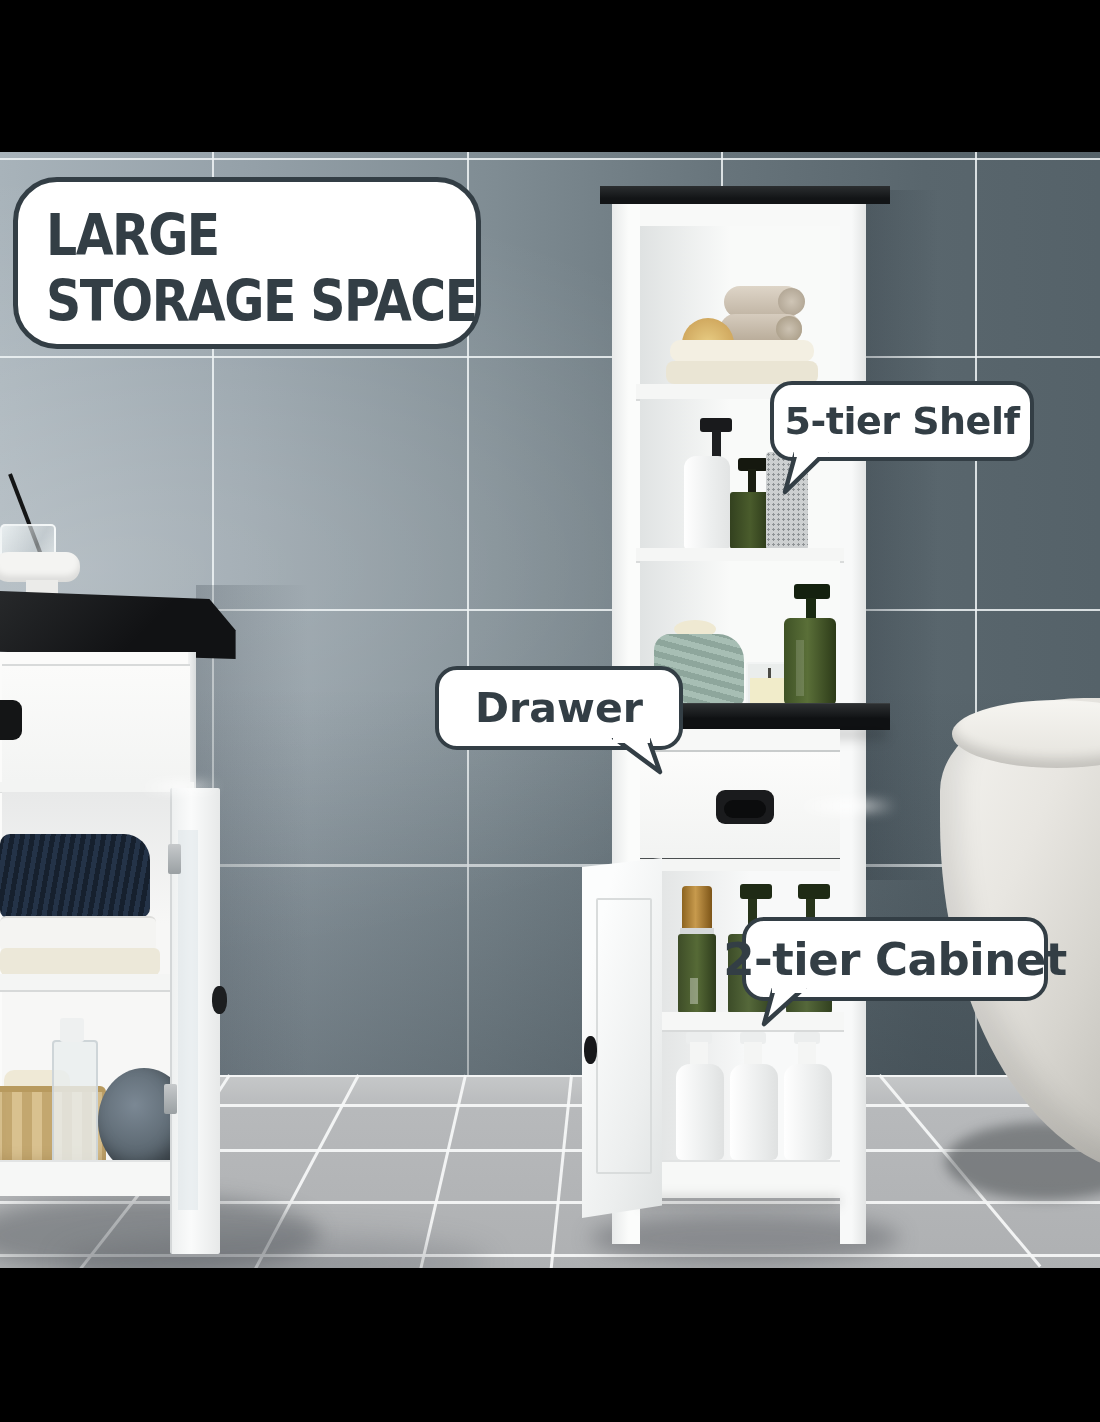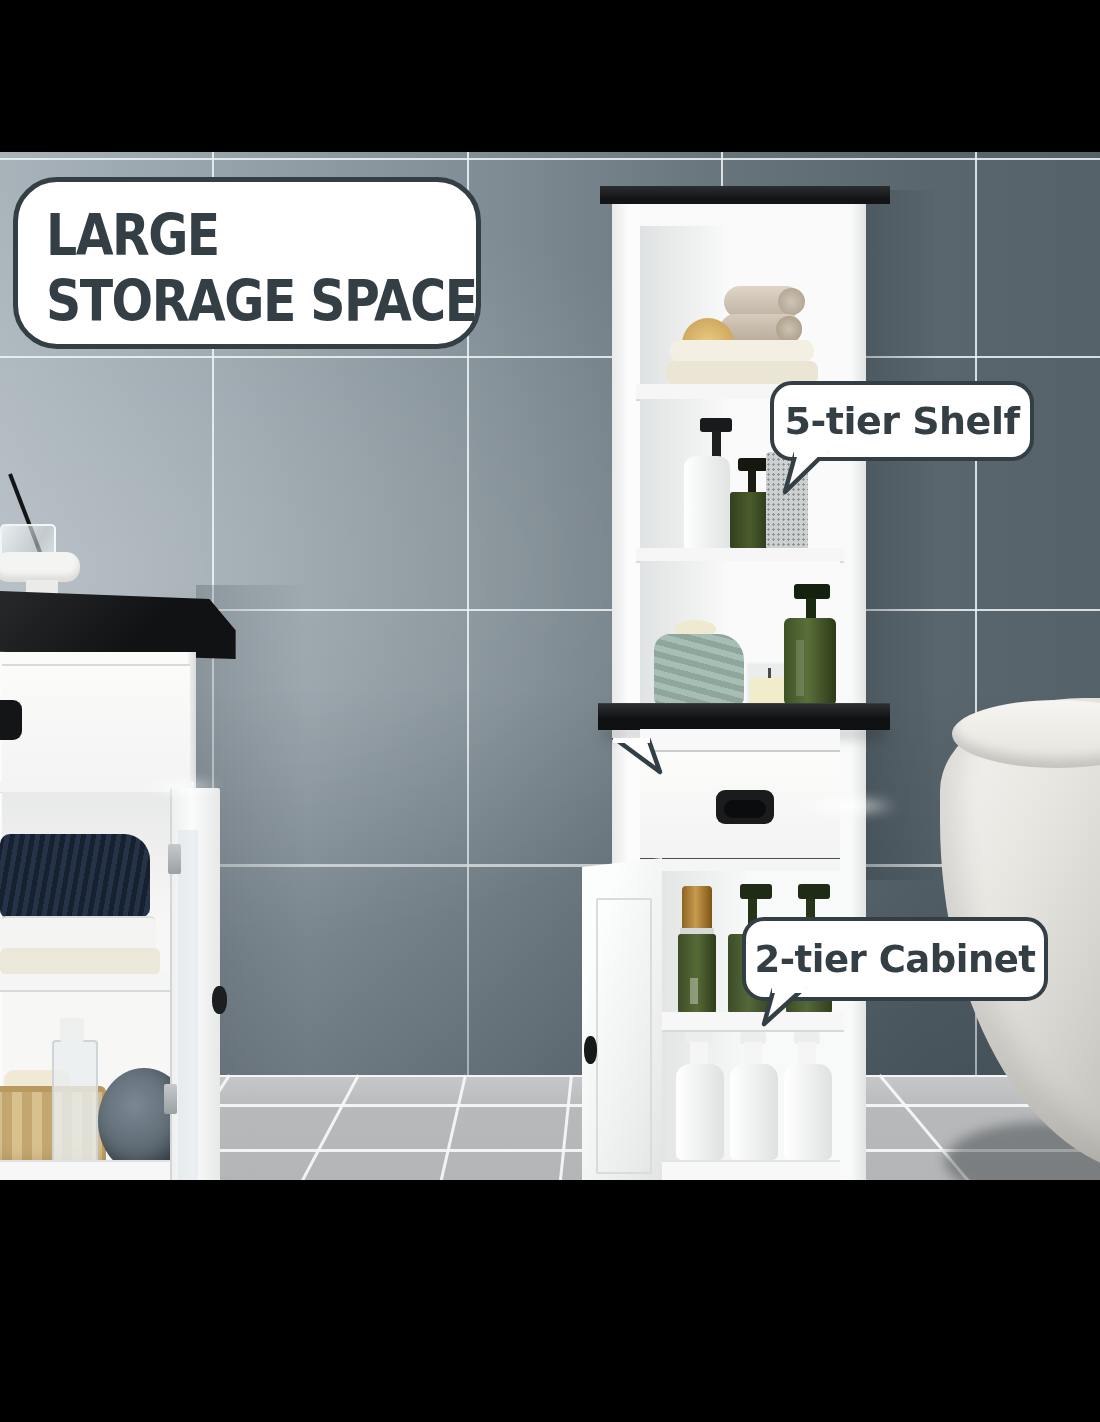--- a/index.html
+++ b/index.html
@@ -1,16 +1,16 @@
 <!DOCTYPE html>
 <html><head>
 <meta charset="utf-8">
 <style>
   html,body{margin:0;padding:0;background:#000;}
-  #stage{position:relative;width:1100px;height:1180px;background:#3b82f6;overflow:hidden;
+  #stage{position:relative;width:1100px;height:1422px;background:#3b82f6;overflow:hidden;
          font-family:"DejaVu Sans","Liberation Sans",sans-serif;}
   .abs{position:absolute;}
   .grout{background:rgba(240,244,246,.85);}
   .fgrout{background:rgba(247,249,249,.92);}
   .diag{width:3px;background:rgba(247,249,249,.92);transform-origin:top center;}
   .blur6{filter:blur(6px);} .blur10{filter:blur(10px);} .blur14{filter:blur(14px);}
   .bubble{background:#fff;border:4px solid #333e45;border-radius:22px;
           display:flex;align-items:center;justify-content:center;
           color:#333e45;font-weight:bold;white-space:nowrap;z-index:40;}
   .tail{position:absolute;z-index:41;}
@@ -223,26 +223,29 @@
   </div>
 
   <div class="abs bubble" style="left:770px;top:381px;width:256px;height:72px;font-size:38px;letter-spacing:-0.5px;">
     <span>5-tier Shelf</span>
   </div>
   <svg class="tail" style="left:772px;top:452px;" width="70" height="46" viewBox="0 0 70 46">
     <path d="M 54 0 L 13 40 L 24 0 Z" fill="#ffffff" stroke="#333e45" stroke-width="4.5" stroke-linejoin="round"></path>
     <rect x="22" y="0" width="34" height="5" fill="#ffffff"></rect>
   </svg>
 
+  <div class="abs bubble" style="left:435px;top:666px;width:240px;height:76px;font-size:41px;">
+    <span>Drawer</span>
+  </div>
   <svg class="tail" style="left:600px;top:738px;" width="80" height="42" viewBox="0 0 80 42">
     <path d="M 14 0 L 60 34 L 48 0 Z" fill="#ffffff" stroke="#333e45" stroke-width="4.5" stroke-linejoin="round"></path>
     <rect x="13" y="0" width="37" height="5" fill="#ffffff"></rect>
   </svg>
 
-  <div class="abs bubble" style="left:742px;top:917px;width:298px;height:76px;font-size:37px;letter-spacing:-0.5px;">
+  <div class="abs bubble" style="left:742px;top:917px;width:298px;height:76px;font-size:45px;letter-spacing:-0.5px;">
     <span>2-tier Cabinet</span>
   </div>
   <svg class="tail" style="left:752px;top:988px;" width="72" height="44" viewBox="0 0 72 44">
     <path d="M 52 0 L 12 36 L 22 0 Z" fill="#ffffff" stroke="#333e45" stroke-width="4.5" stroke-linejoin="round"></path>
     <rect x="20" y="0" width="34" height="5" fill="#ffffff"></rect>
   </svg>
 
 </div>
 
 </body></html>

